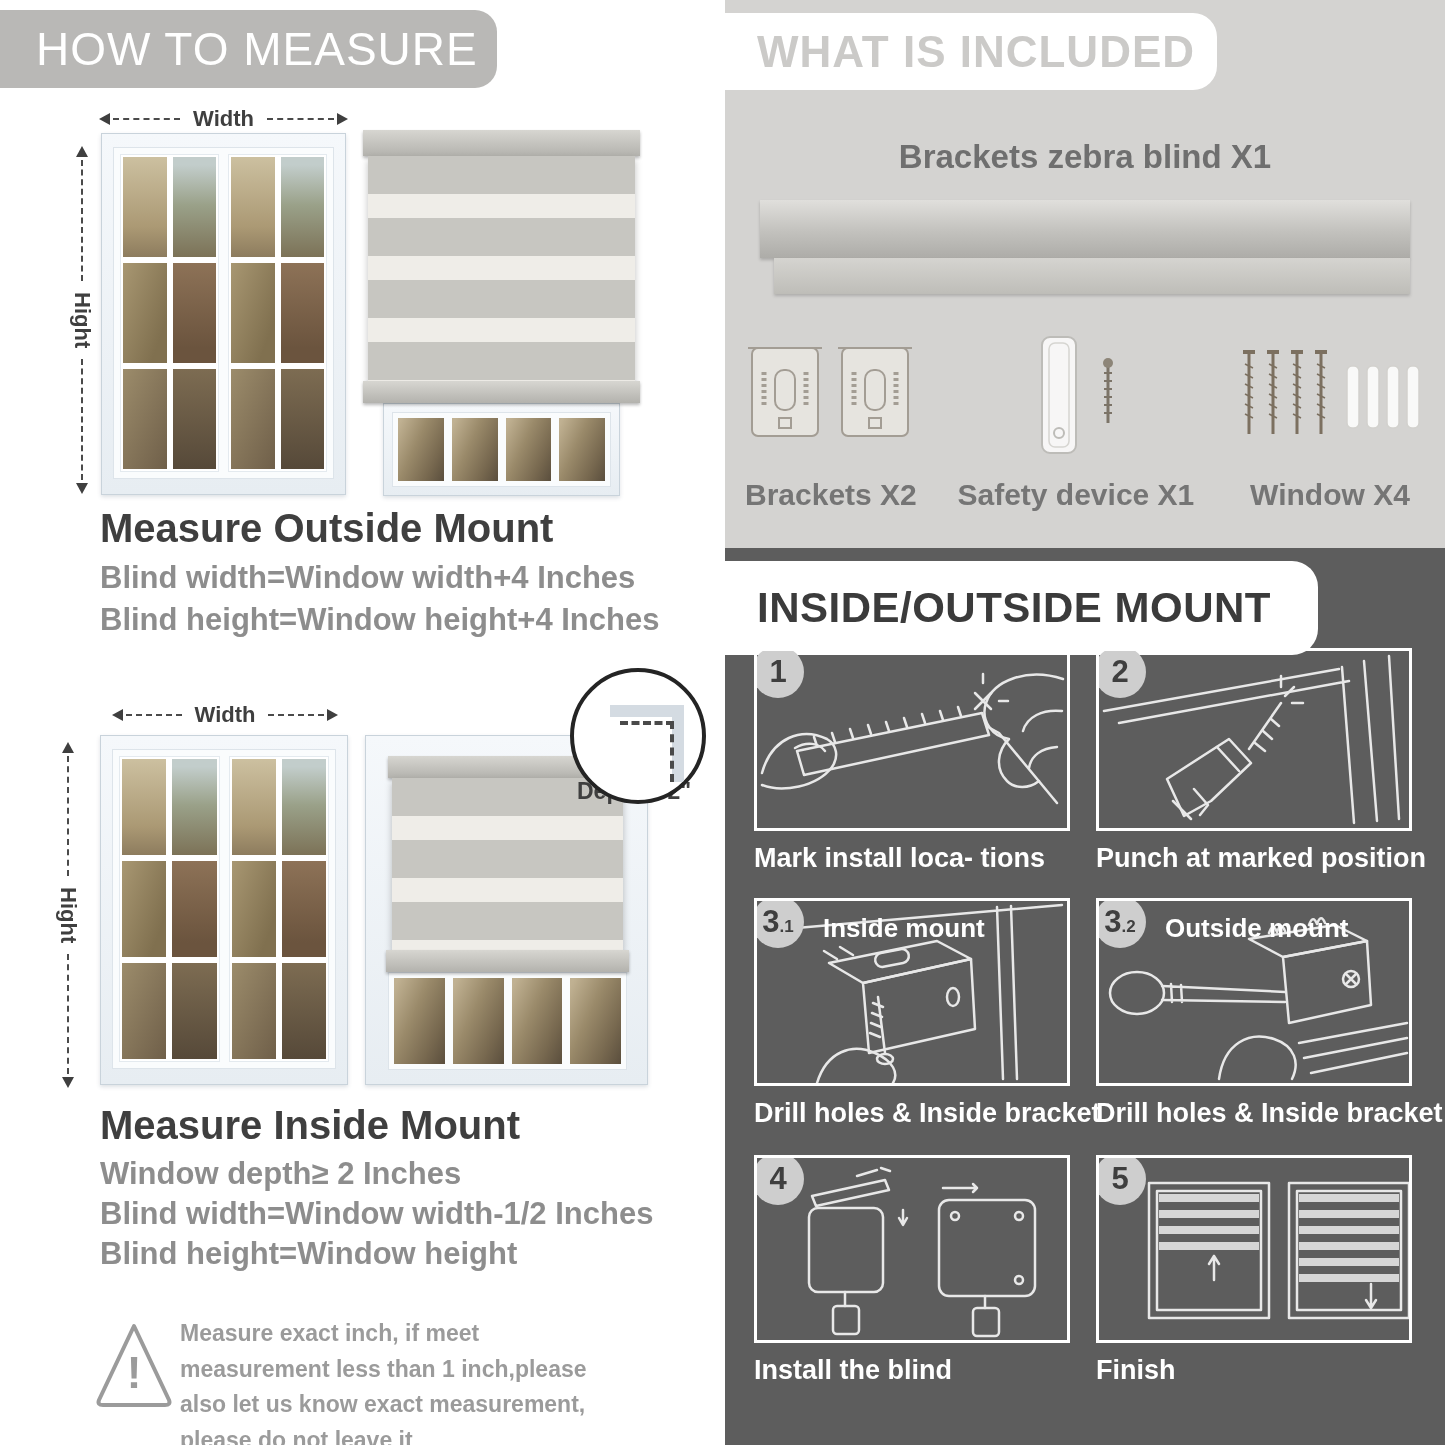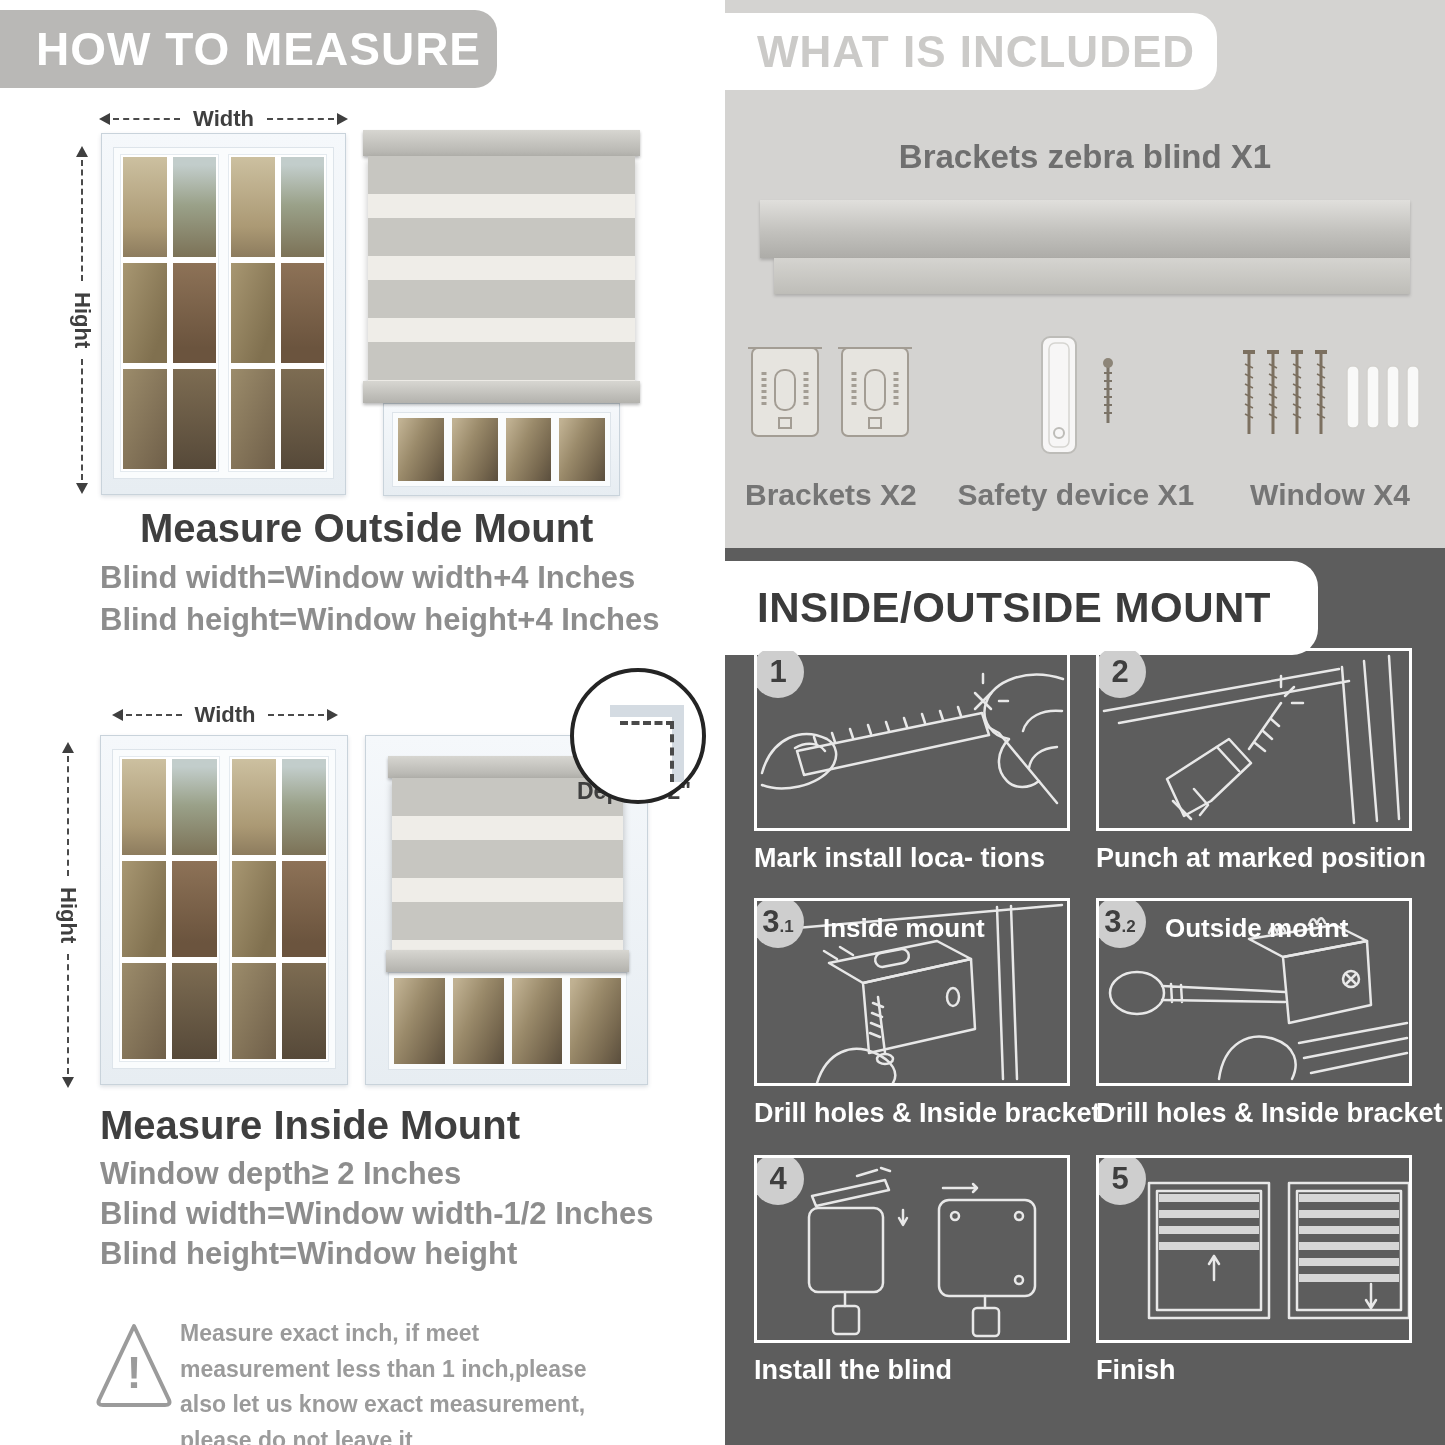--- a/index.html
+++ b/index.html
@@ -2,21 +2,21 @@
 <html><head>
 <meta charset="utf-8">
 <style>
   html,body{margin:0;padding:0;background:#fff;}
   #page{position:relative;width:1445px;height:1445px;background:#fff;overflow:hidden;
         font-family:"Liberation Sans",sans-serif;}
   .abs{position:absolute;}
 
   
   .how-header{left:0;top:10px;width:497px;height:78px;background:#b9b8b6;
-    border-radius:0 22px 22px 0;color:#fff;font-size:46px;font-weight:bold;
+    border-radius:0 22px 22px 0;color:#fff;font-size:46px;font-weight:normal;
     line-height:78px;padding-left:36px;letter-spacing:1px;box-sizing:border-box;}
   .sec-heading{left:100px;font-size:40px;font-weight:bold;color:#3f3f3f;}
   .sec-line{left:100px;font-size:31px;font-weight:bold;color:#8d8d8d;}
 
   
   .mh{display:flex;align-items:center;height:18px;}
   .mh .line{flex:1;border-top:2px dashed #4a4a4a;margin:0 3px;}
   .mh .tri-l{width:0;height:0;border-top:6px solid transparent;border-bottom:6px solid transparent;border-right:11px solid #3f3f3f;}
   .mh .tri-r{width:0;height:0;border-top:6px solid transparent;border-bottom:6px solid transparent;border-left:11px solid #3f3f3f;}
   .mh .lbl{font-size:22px;font-weight:bold;color:#3f3f3f;padding:0 10px;white-space:nowrap;}
@@ -145,21 +145,21 @@
           <div class="pane"></div>
           <div class="pane"></div>
           <div class="pane"></div>
       </div>
     </div>
     <div class="abs rail" style="left:0;top:0;width:277px;height:26px;"></div>
     <div class="abs fabric" style="left:5px;top:26px;width:267px;height:225px;"></div>
     <div class="abs rail" style="left:0;top:251px;width:277px;height:22px;"></div>
   </div>
 
-  <div class="abs sec-heading" style="top:506px;margin-left:40px;">Measure Outside Mount</div>
+  <div class="abs sec-heading" style="top:506px;">Measure Outside Mount</div>
   <div class="abs sec-line" style="top:560px;">Blind width=Window width+4 Inches</div>
   <div class="abs sec-line" style="top:602px;">Blind height=Window height+4 Inches</div>
 
   <div class="abs mh" style="left:112px;top:706px;width:226px;">
     <span class="tri-l"></span>
       <span class="line"></span>
     <span class="lbl">Width</span>
     <span class="line"></span>
       <span class="tri-r"></span>
   </div>

